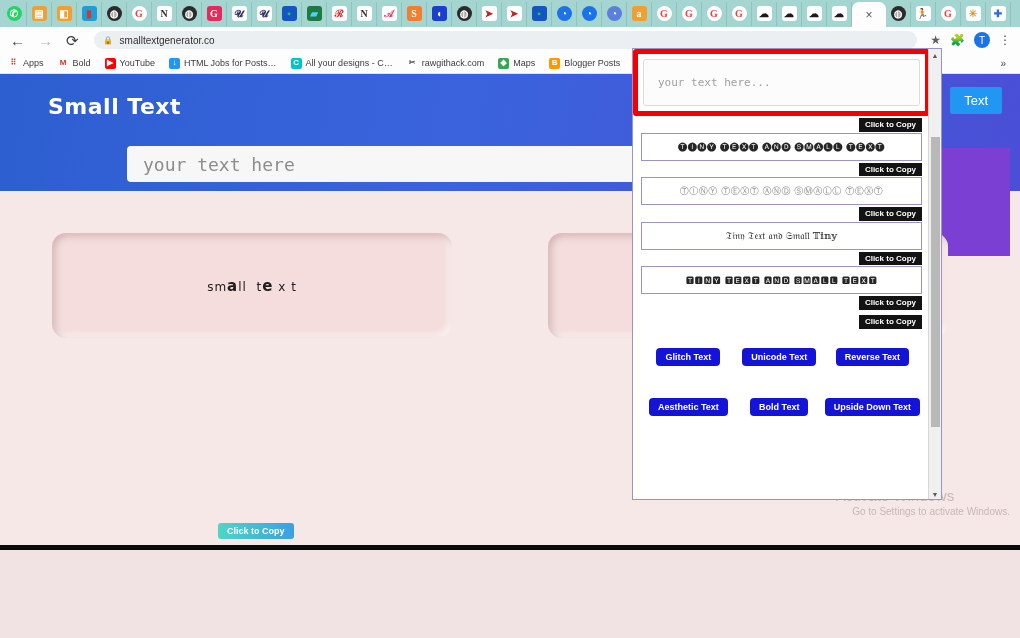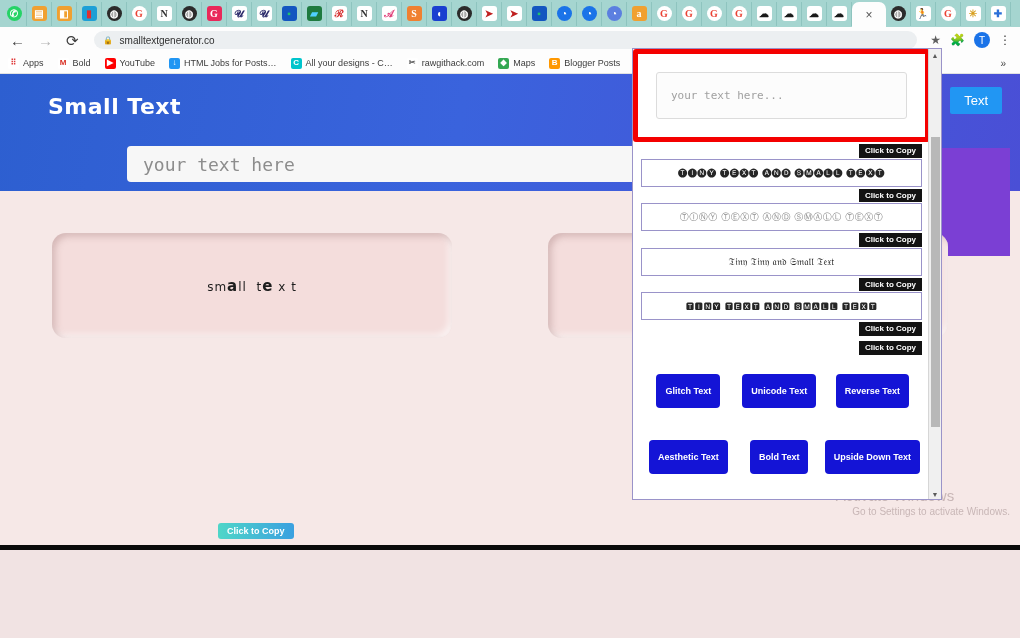--- a/index.html
+++ b/index.html
@@ -166,21 +166,21 @@
     height: 13px; font-size: 7px; color: #5a5a5a;
     display: flex; align-items: center; justify-content: center;
   }
   .sc-thumb {
     position: absolute; left: 2px; top: 88px;
     width: 9px; height: 290px; background: #b8b8b8;
   }
   .popup-inner { width: 297px; }
 
   .pp-input-wrap {
-    margin: 0; padding: 18px;
+    margin: 0; padding: 5px;
     border: 5px solid #f40000; border-radius: 3px;
   }
   .pp-input {
     height: 47px; background: #fcfcfc;
     border: 1px solid #dcdcdc; border-radius: 3px;
     display: flex; align-items: center; padding: 0 14px;
     font-family: "DejaVu Sans Mono", monospace;
     font-size: 11px; color: #a0a0a0;
   }
   .pp-row { padding: 0 8px; margin-top: -2px; }
@@ -204,21 +204,21 @@
   .sty-serifb { font-family: "DejaVu Serif", serif; font-size: 11px; font-weight: bold; color: #3b3b3b; }
 
   .pp-btns {
     padding: 16px 10px 6px 10px;
     display: grid; grid-template-columns: repeat(3, 1fr);
     row-gap: 32px; justify-items: center;
   }
   .pp-btn {
     background: #1414d6; color: #fff;
     font-size: 9px; font-weight: bold;
-    padding: 12px 9px; border-radius: 4px;
+    padding: 4px 9px; border-radius: 4px;
     white-space: nowrap;
   }
 
   .watermark {
     position: absolute; left: 780px; top: 487px;
     width: 230px; text-align: center; z-index: 5;
     color: #c8b6b6; font-family: "Liberation Sans", sans-serif;
   }
   .wm-1 { font-size: 15px; }
   .wm-2 { font-size: 10px; margin-top: 2px; text-align: right; }
@@ -472,21 +472,21 @@
           <div class="pp-row">
             <div class="pp-field">
               <span class="sty-circle-o">ⓉⒾⓃⓎ ⓉⒺⓍⓉ ⒶⓃⒹ ⓈⓂⒶⓁⓁ ⓉⒺⓍⓉ</span>
             </div>
           </div>
           <div class="pp-copy-wrap">
             <span class="pp-copy">Click to Copy</span>
           </div>
           <div class="pp-row">
             <div class="pp-field">
-              <span class="sty-fraktur">𝔗𝔦𝔫𝔶 𝔗𝔦𝔫𝔶 𝔞𝔫𝔡 𝔖𝔪𝔞𝔩𝔩 𝔗𝔢𝔵𝔱</span>
+              <span class="sty-fraktur">𝔗𝔦𝔫𝔶 𝔗𝔢𝔵𝔱 𝔞𝔫𝔡 𝔖𝔪𝔞𝔩𝔩 𝕋𝕚𝕟𝕪</span>
             </div>
           </div>
           <div class="pp-copy-wrap">
             <span class="pp-copy">Click to Copy</span>
           </div>
           <div class="pp-row">
             <div class="pp-field">
               <span class="sty-neg">🆃🅸🅽🆈 🆃🅴🆇🆃 🅰🅽🅳 🆂🅼🅰🅻🅻 🆃🅴🆇🆃</span>
             </div>
           </div>

